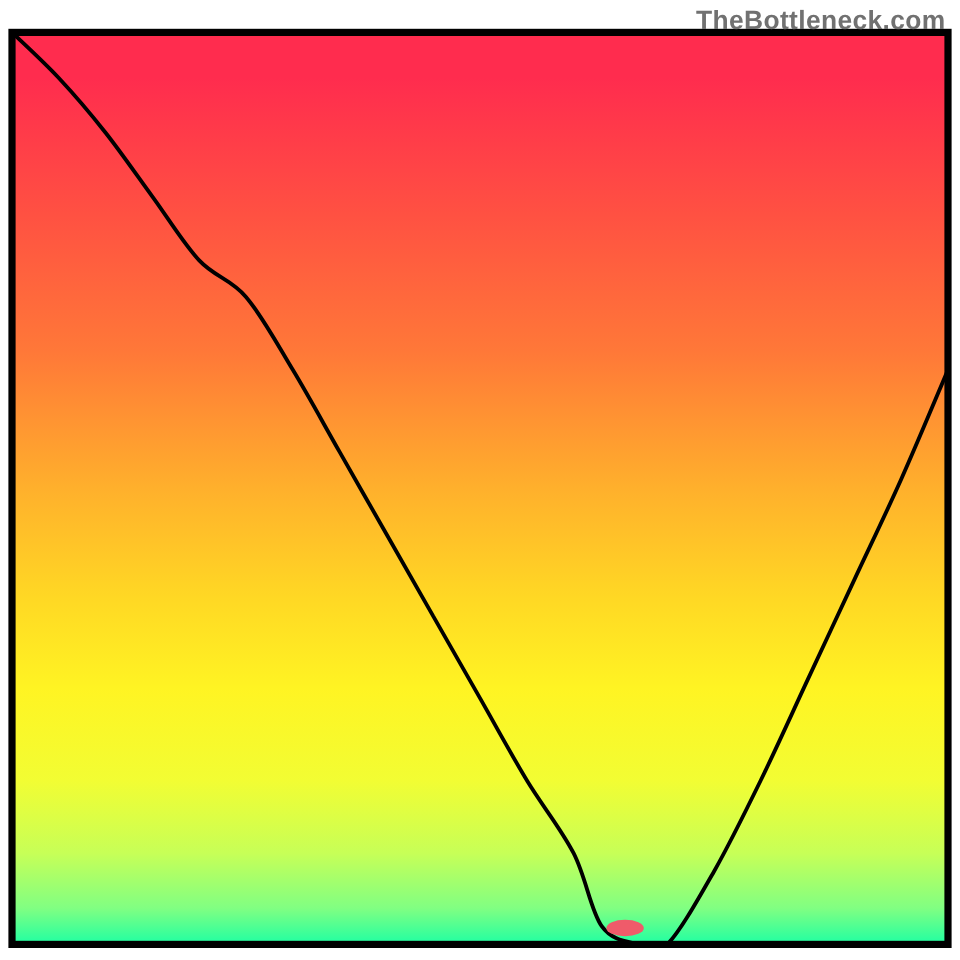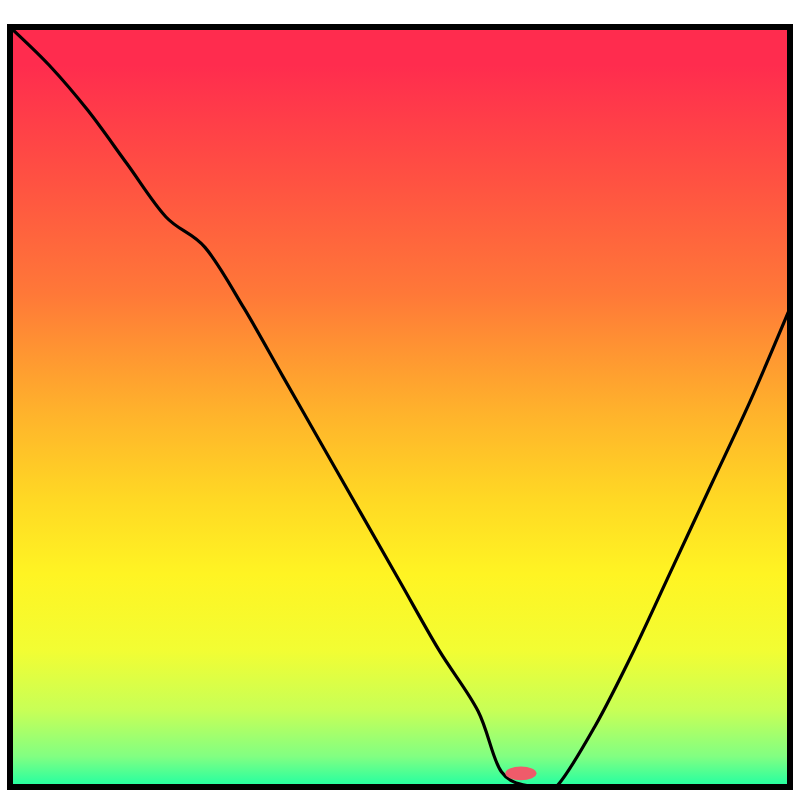--- a/index.html
+++ b/index.html
@@ -28,20 +28,21 @@
   }
   svg {
     display: block;
   }
 </style>
 </head>
 <body>
 
 <div class="container">
 
+  <div class="watermark">TheBottleneck.com</div>
 
   <svg id="chart-svg" width="800" height="800" viewBox="0 0 800 800">
     <defs>
       <linearGradient id="bg-grad" x1="0" y1="0" x2="0" y2="1">
           <stop offset="0%" stop-color="#ff2c4e"></stop>
           <stop offset="5%" stop-color="#ff2c4e"></stop>
           <stop offset="20%" stop-color="#ff5142"></stop>
           <stop offset="35%" stop-color="#ff7838"></stop>
           <stop offset="50%" stop-color="#ffb02c"></stop>
           <stop offset="62%" stop-color="#ffd824"></stop>

